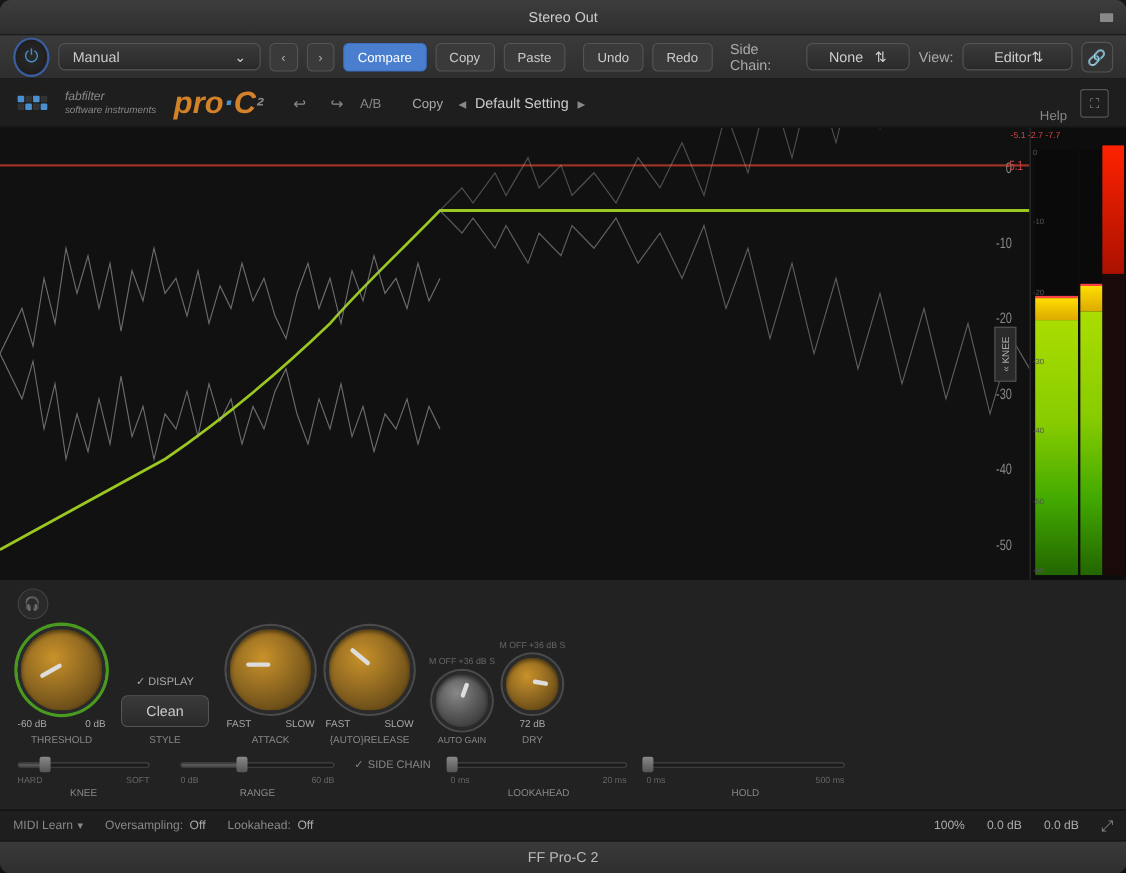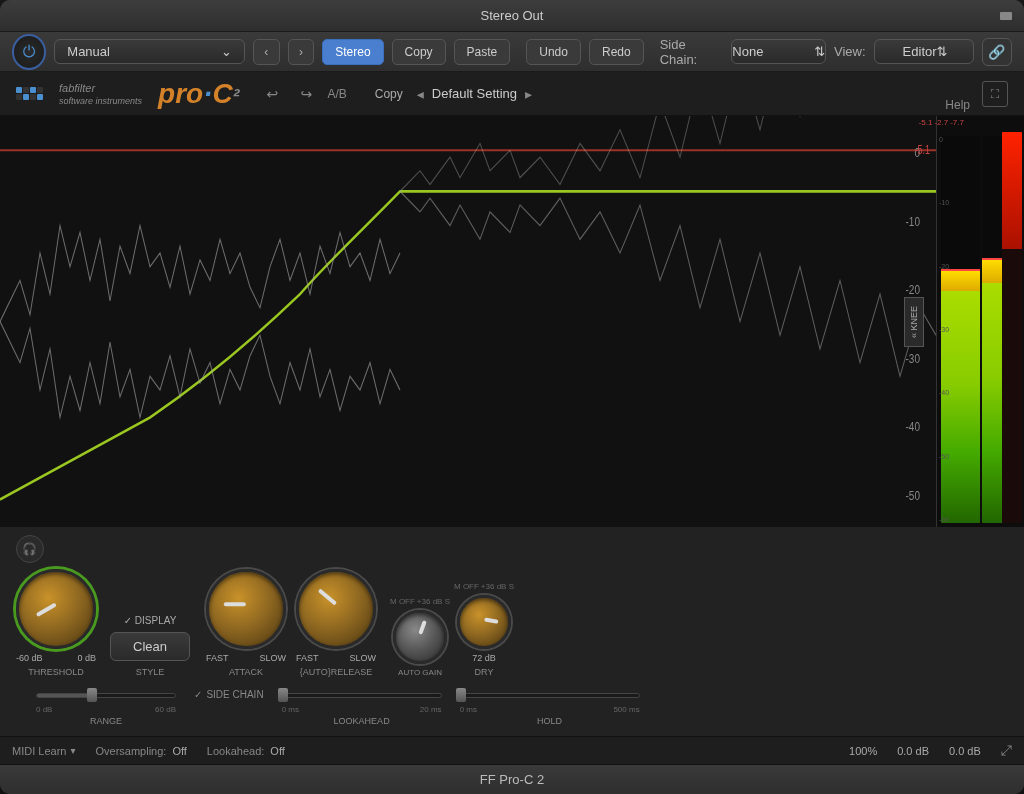--- a/index.html
+++ b/index.html
@@ -83,21 +83,21 @@
     }
     .toolbar-spacer { flex: 1; }
     .side-chain-label {
       font-size: 13px;
       color: #aaa;
     }
     .side-chain-dropdown {
       background: linear-gradient(180deg, #3a3a3a, #2a2a2a);
       border: 1px solid #555;
       border-radius: 6px;
-      padding: 4px 0;
+      padding: 4px 20px;
       color: #ccc;
       font-size: 13px;
       width: 100px;
       display: flex;
       align-items: center;
       justify-content: space-between;
       cursor: pointer;
     }
     .view-label {
       font-size: 13px;
@@ -574,21 +574,21 @@
       <span>Manual</span>
       <span>⌄</span>
     </div>
     <div class="nav-btn">
       <span>‹</span>
     </div>
     <div class="nav-btn">
       <span>›</span>
     </div>
     <div class="tb-btn active">
-      <span>Stereo</span>
+      <span>Compare</span>
     </div>
     <div class="tb-btn">
       <span>Copy</span>
     </div>
     <div class="tb-btn">
       <span>Paste</span>
     </div>
     <div class="tb-btn" style="margin-left:8px;">
       <span>Undo</span>
     </div>
@@ -788,20 +788,33 @@
           <div class="knob-outer knob-small knob-bg-dry">
             <div class="knob-indicator" style="transform: translateX(-50%) rotate(100deg); transform-origin: 50% 100%;"></div>
           </div>
           <span class="knob-value">72 dB</span>
           <span class="knob-label">DRY</span>
         </div>
       </div>
 
       <div class="sliders-row" style="margin-top:4px; align-items:flex-start; gap:8px;">
 
+        <div class="slider-group" style="width:120px;">
+          <div class="slider-container" style="width:100%;">
+            <div class="slider-track" style="width:100%;">
+              <div class="slider-fill" style="width:20%;"></div>
+              <div class="slider-thumb" style="left:20%;"></div>
+            </div>
+          </div>
+          <div class="slider-labels">
+            <span class="slider-label">HARD</span>
+            <span class="slider-label">SOFT</span>
+          </div>
+          <span class="slider-name">KNEE</span>
+        </div>
 
         <div class="slider-group" style="width:140px; margin-left:20px;">
           <div class="slider-container" style="width:100%;">
             <div class="slider-track" style="width:100%;">
               <div class="slider-fill" style="width:40%;"></div>
               <div class="slider-thumb" style="left:40%;"></div>
             </div>
           </div>
           <div class="slider-labels">
             <span class="slider-label">0 dB</span>

